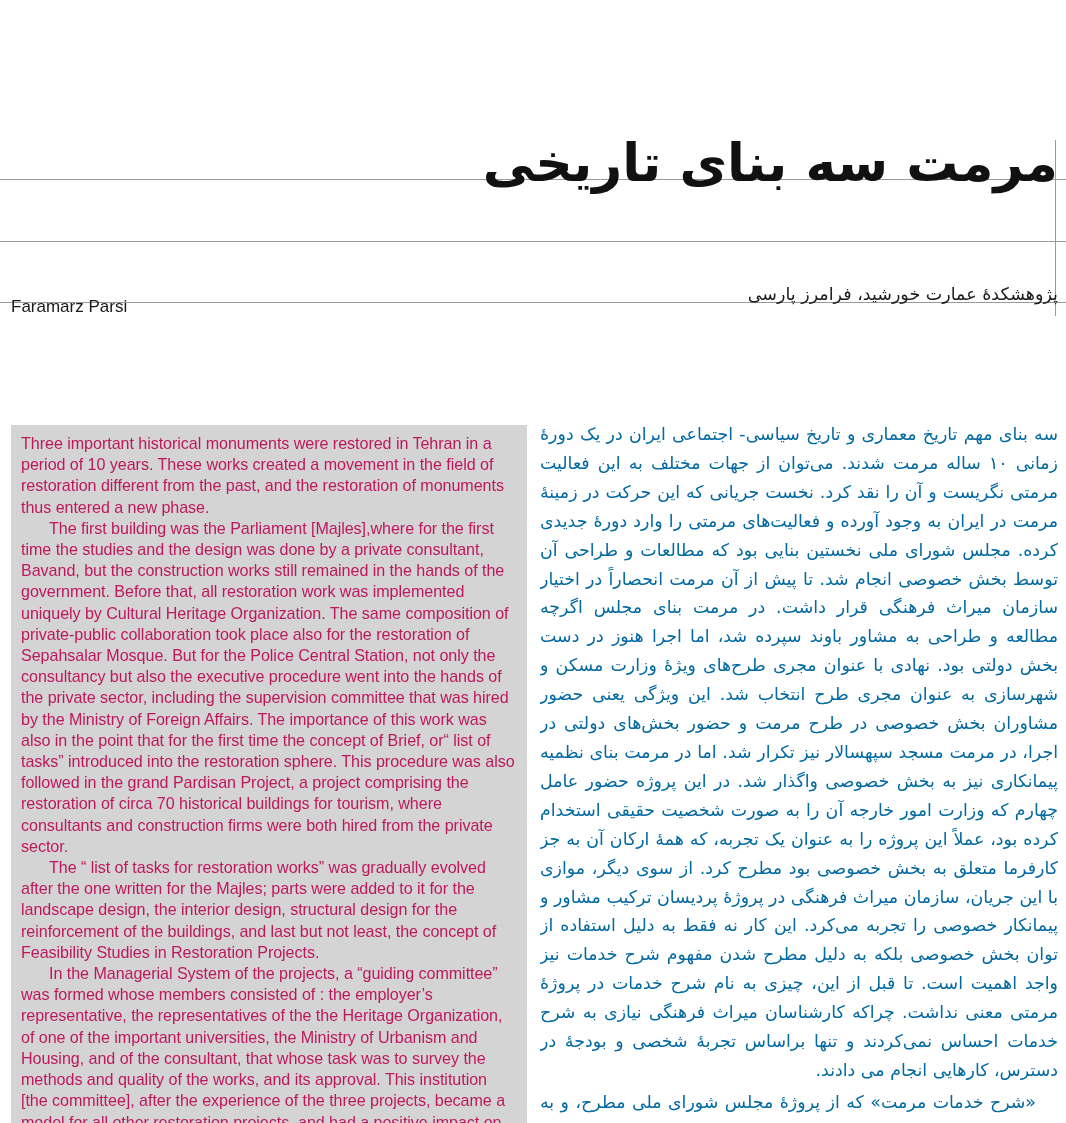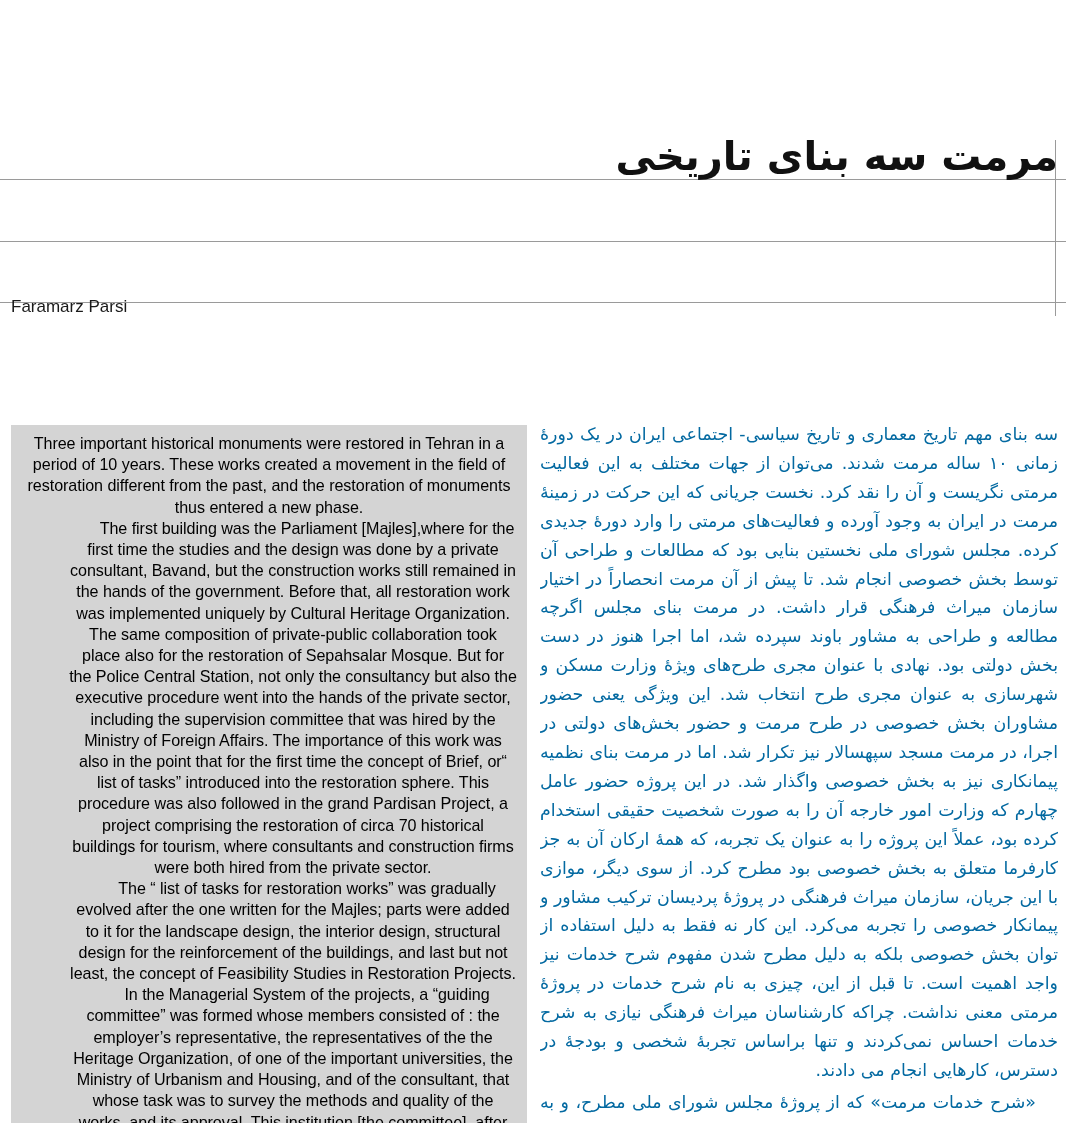--- a/index.html
+++ b/index.html
@@ -44,21 +44,21 @@
   }
 
   #title-fa {
     position: absolute;
     right: 8px;
     top: 133px;
     direction: rtl;
     text-align: right;
     font-family: "DejaVu Sans", sans-serif;
     font-weight: bold;
-    font-size: 40px;
+    font-size: 52px;
     line-height: 1.18;
     letter-spacing: -0.5px;
     color: #111111;
     white-space: nowrap;
   }
 
   #title-en {
     position: absolute;
     left: 11px;
     top: 212px;
@@ -100,25 +100,25 @@
     height: 698px;
     background: #d4d4d4;
     overflow: hidden;
     box-sizing: border-box;
     padding: 8px 10px 0 10px;
   }
   #col-en .para {
     margin: 0;
     font-size: 16.1px;
     line-height: 21.2px;
-    color: #000000;
-    text-align: center;
+    color: #be185d;
+    text-align: left;
     letter-spacing: -0.05px;
   }
-  #col-en .para.indent { text-indent: 28px; margin-left: 48px; }
+  #col-en .para.indent { text-indent: 28px; }
 
   #col-fa {
     position: absolute;
     left: 540px;
     top: 420px;
     width: 518px;
     height: 703px;
     overflow: hidden;
     direction: rtl;
     text-align: justify;
@@ -144,20 +144,21 @@
   <div class="rule" id="rule-top"></div>
   <div class="rule" id="rule-mid"></div>
   <div class="rule" id="rule-bottom"></div>
   <div id="rule-vertical"></div>
 
   <div id="title-fa">مرمت سه بنای تاریخی</div>
 
 
   <div id="author-en">Faramarz Parsi</div>
 
+  <div id="author-fa">پژوهشکدهٔ عمارت خورشید، فرامرز پارسی</div>
 </div>
 
 <div id="col-en">
   <p class="para">Three important historical monuments were restored in Tehran in a period of 10 years. These works created a movement in the field of restoration different from the past, and the restoration of monuments thus entered a new phase.</p>
   <p class="para indent">The first building was the Parliament [Majles],where for the first time the studies and the design was done by a private consultant, Bavand, but the construction works still remained in the hands of the government. Before that, all restoration work was implemented uniquely by Cultural Heritage Organization. The same composition of private-public collaboration took place also for the restoration of Sepahsalar Mosque. But for the Police Central Station, not only the consultancy but also the executive procedure went into the hands of the private sector, including the supervision committee that was hired by the Ministry of Foreign Affairs. The importance of this work was also in the point that for the first time the concept of  Brief, or“ list of tasks” introduced into the restoration sphere. This procedure was also followed in the grand Pardisan Project, a project comprising the restoration of circa 70 historical buildings for tourism, where consultants and construction firms were both hired from the private sector.</p>
   <p class="para indent">The “ list of tasks for restoration works” was gradually evolved after the one written for the Majles; parts were added to it for the landscape design, the interior design, structural design for the reinforcement of the buildings, and last but not least, the concept of  Feasibility Studies in Restoration Projects.</p>
   <p class="para indent">In the Managerial System of the projects, a “guiding committee” was formed whose members consisted of : the employer’s representative, the representatives of the the Heritage Organization, of one of the important universities, the Ministry of Urbanism and Housing, and of the consultant, that whose task was to survey the methods and quality of the works, and its approval. This institution [the committee], after the experience of the three projects, became a model for all other restoration projects, and had a positive impact on the quality of the procedures thereafter. Another step forward was the revitalization approach that was brought in the work, by the expert the Heritage, or ... (clipped)</p>
 </div>
 
 <div id="col-fa">

